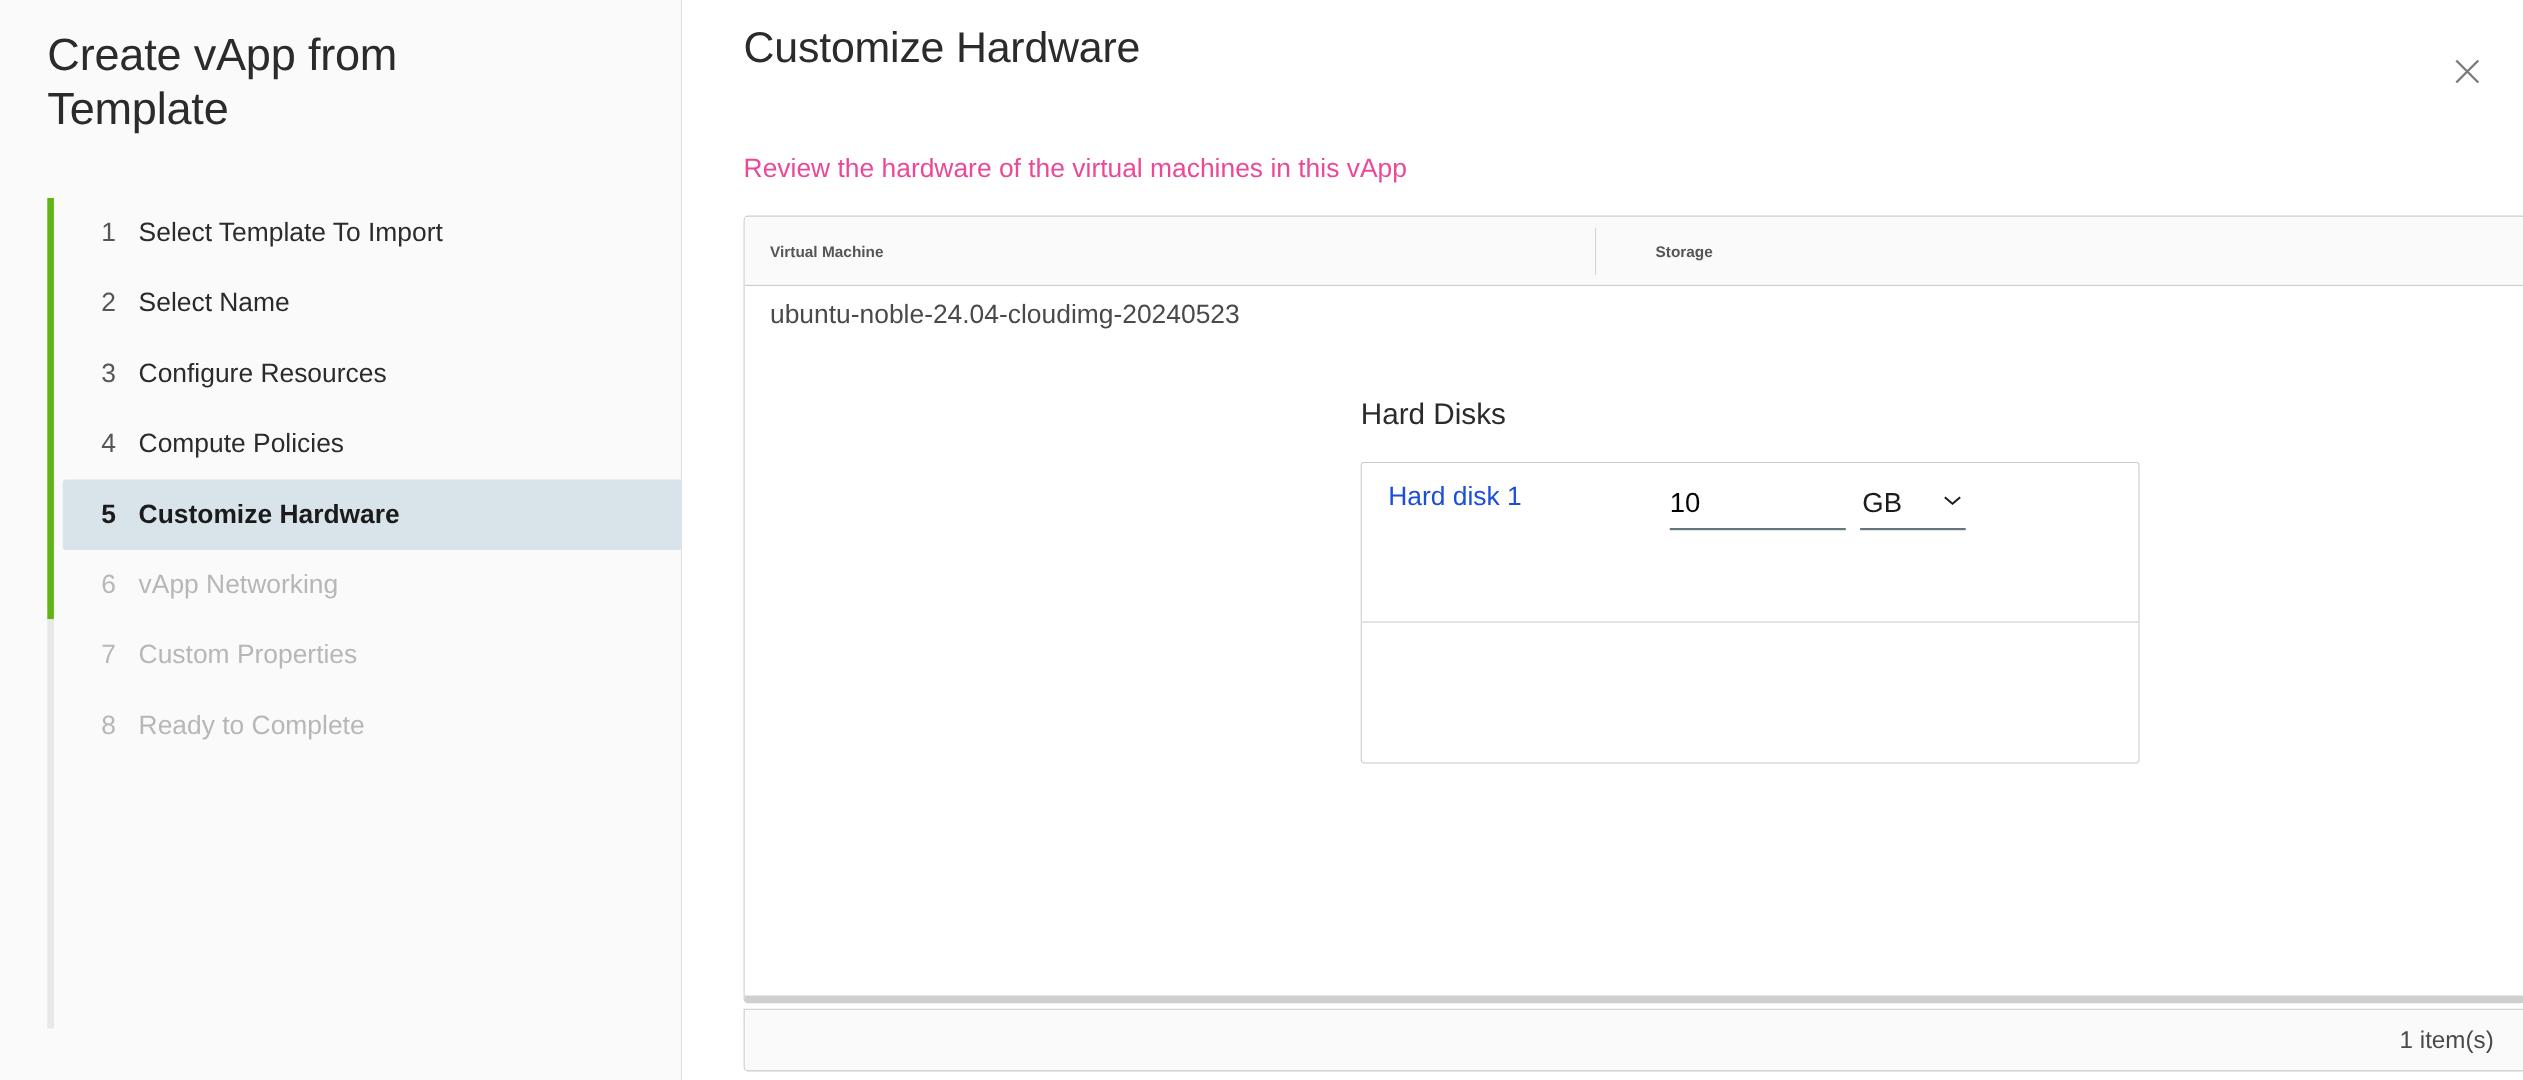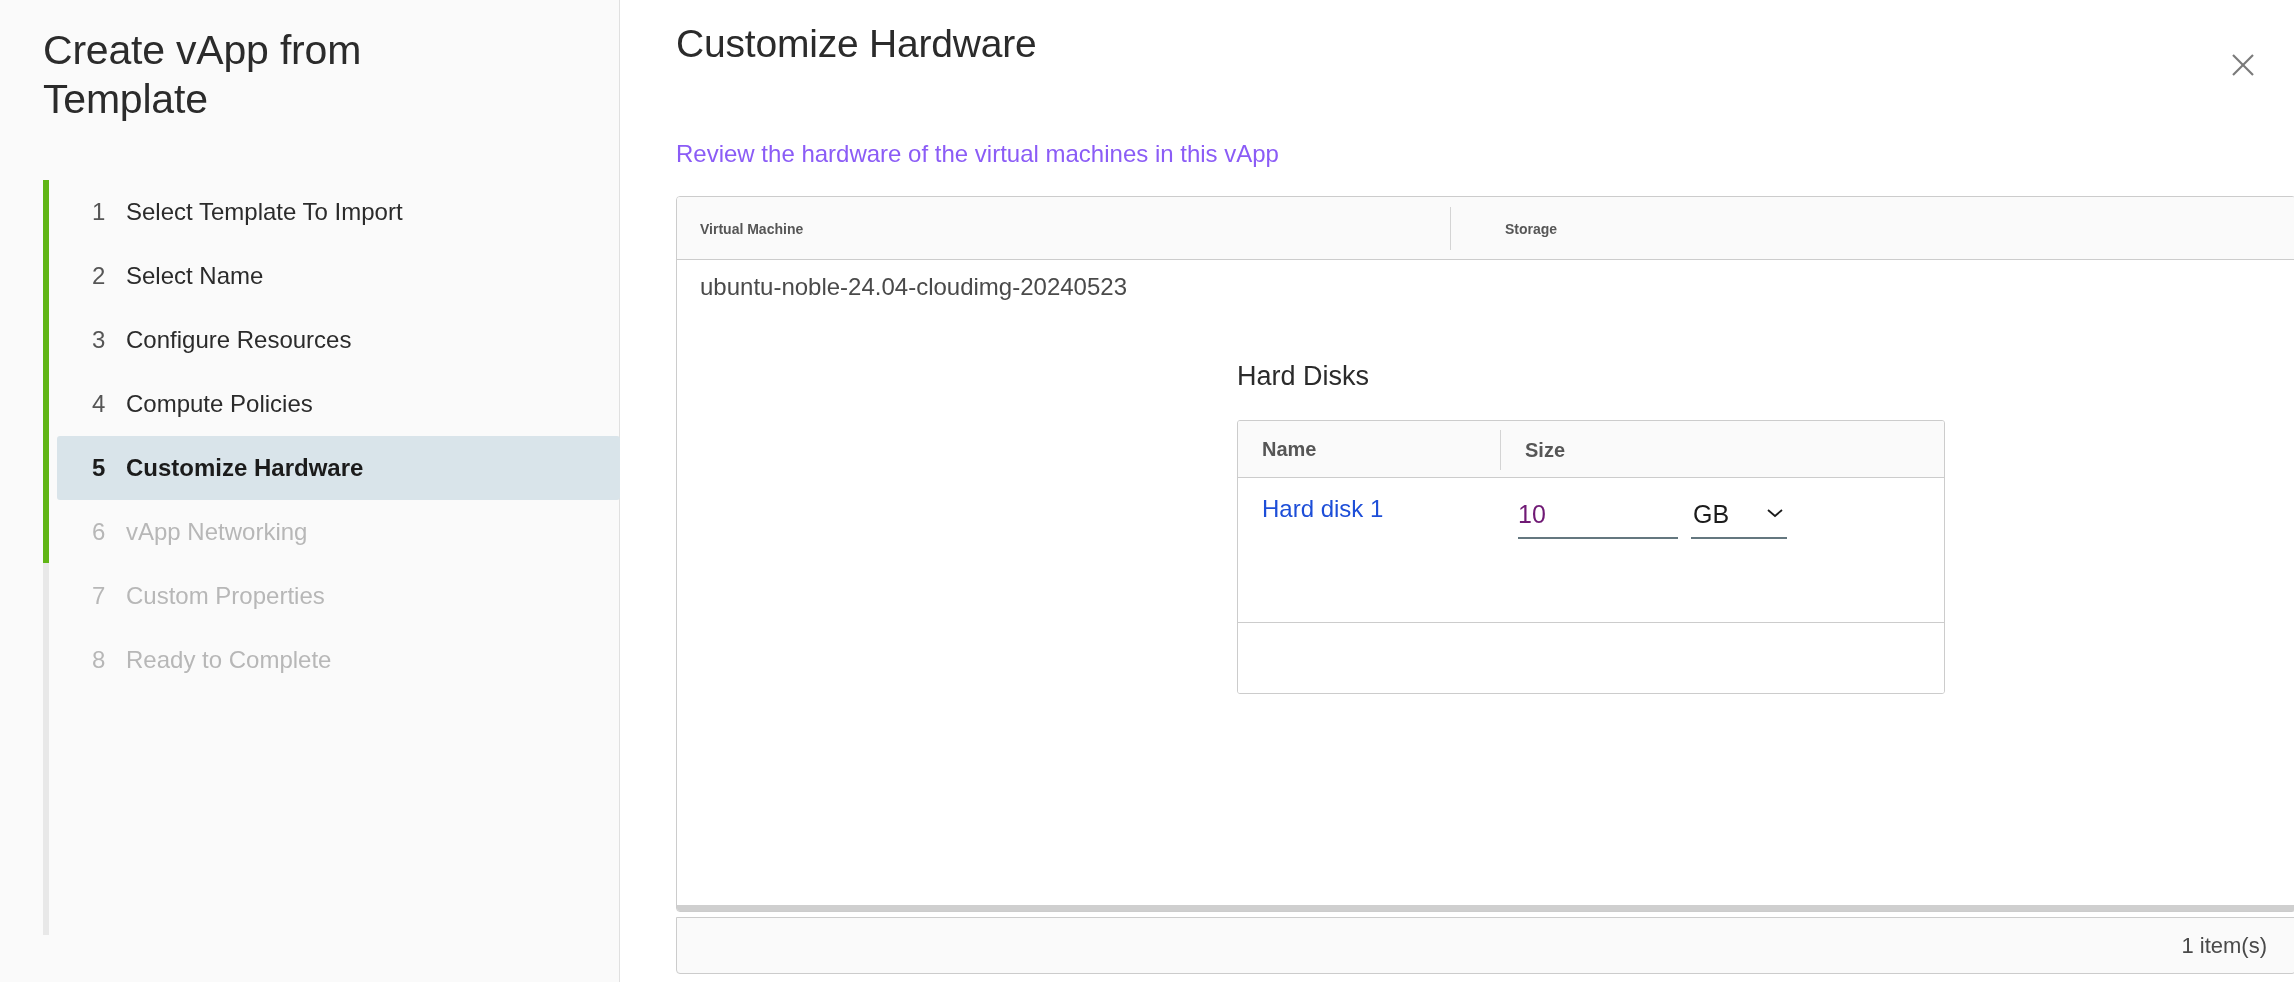--- a/index.html
+++ b/index.html
@@ -134,21 +134,21 @@
     justify-content: center;
     cursor: pointer;
   }
   .close-btn svg { display: block; }
 
   .panel-subtitle {
     position: absolute;
     left: 56px;
     top: 140px;
     font-size: 24px;
-    color: #8b5cf6;
+    color: #ec4899;
     font-weight: 400;
   }
 
   
   .datagrid {
     position: absolute;
     left: 56px;
     top: 196px;
     width: 1620px;
     height: 716px;
@@ -274,21 +274,21 @@
     align-items: flex-end;
     gap: 13px;
   }
   .size-input {
     width: 160px;
     border: none;
     border-bottom: 2px solid #64777f;
     background: transparent;
     font-family: "Liberation Sans", sans-serif;
     font-size: 25px;
-    color: #701a75;
+    color: #000000;
     padding: 2px 0 8px 0;
     outline: none;
     box-sizing: border-box;
   }
   .unit-select {
     width: 96px;
     border-bottom: 2px solid #64777f;
     display: flex;
     align-items: center;
     justify-content: space-between;
@@ -414,24 +414,20 @@
         <div class="dg-th col-storage">Storage</div>
       </div>
 
       <div class="dg-body">
         <div class="vm-name">ubuntu-noble-24.04-cloudimg-20240523</div>
 
         <div class="hd-section">
           <div class="hd-heading">Hard Disks</div>
 
           <div class="hd-grid">
-            <div class="hd-head">
-              <div class="hd-th col-name">Name</div>
-              <div class="hd-th col-size">Size</div>
-            </div>
 
             <div class="hd-row">
               <div class="hd-disk-name">Hard disk 1</div>
 
               <div class="size-controls">
                 <input class="size-input" type="text" value="10" style="">
                 <div class="unit-select">
                   <span class="unit-label">GB</span>
                   <span class="chev">
                     <svg width="20" height="14" viewBox="0 0 20 14" aria-hidden="true">

